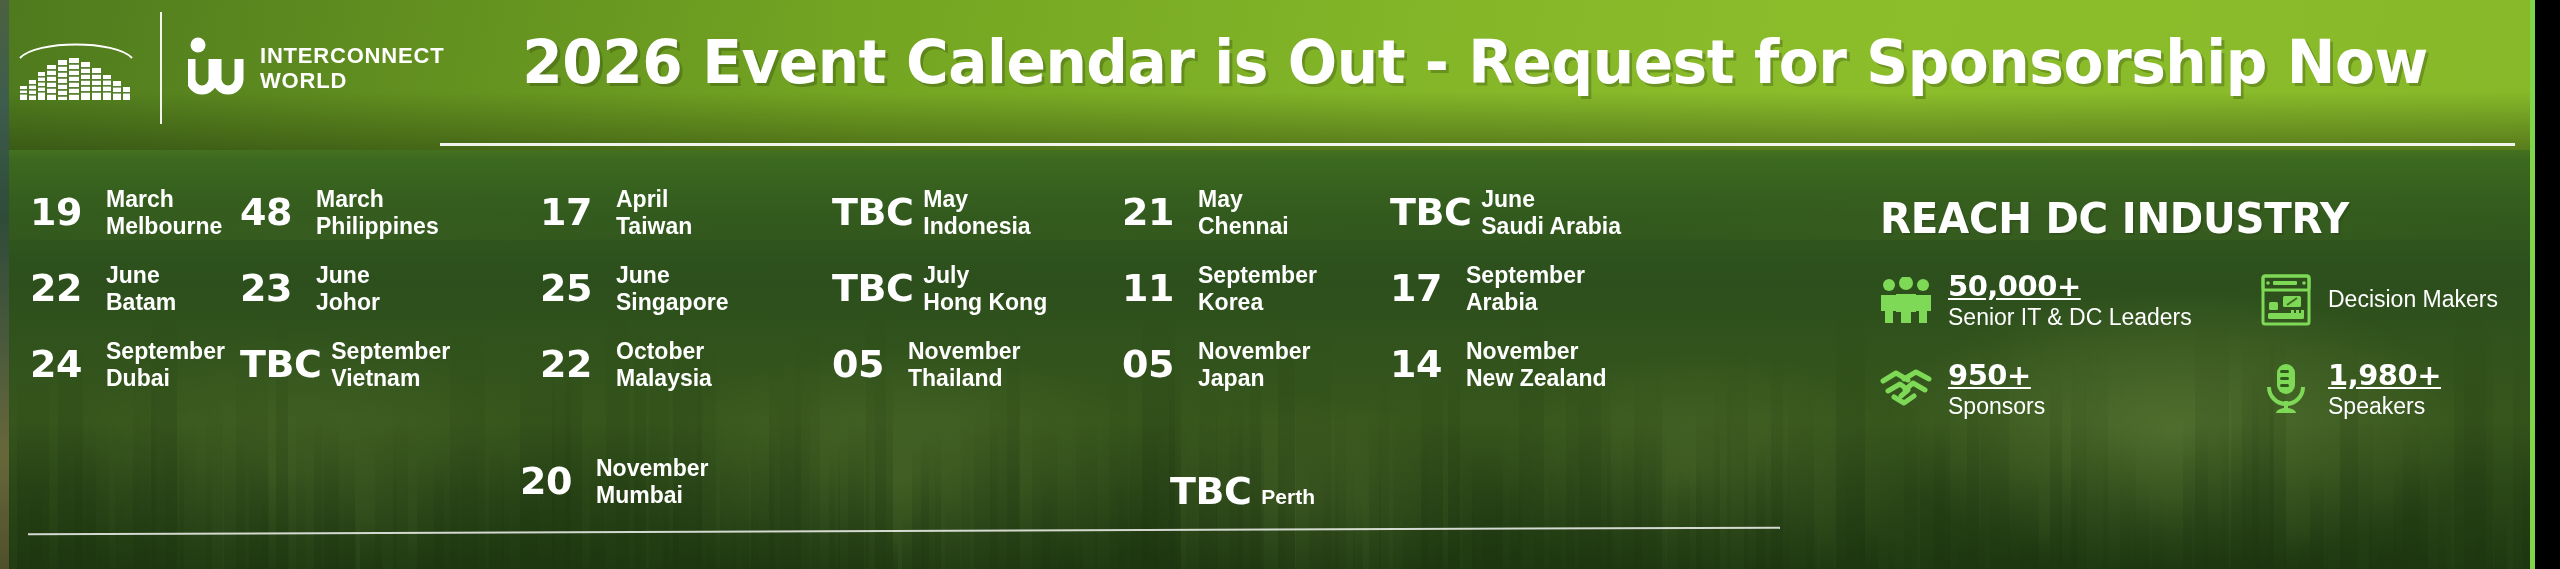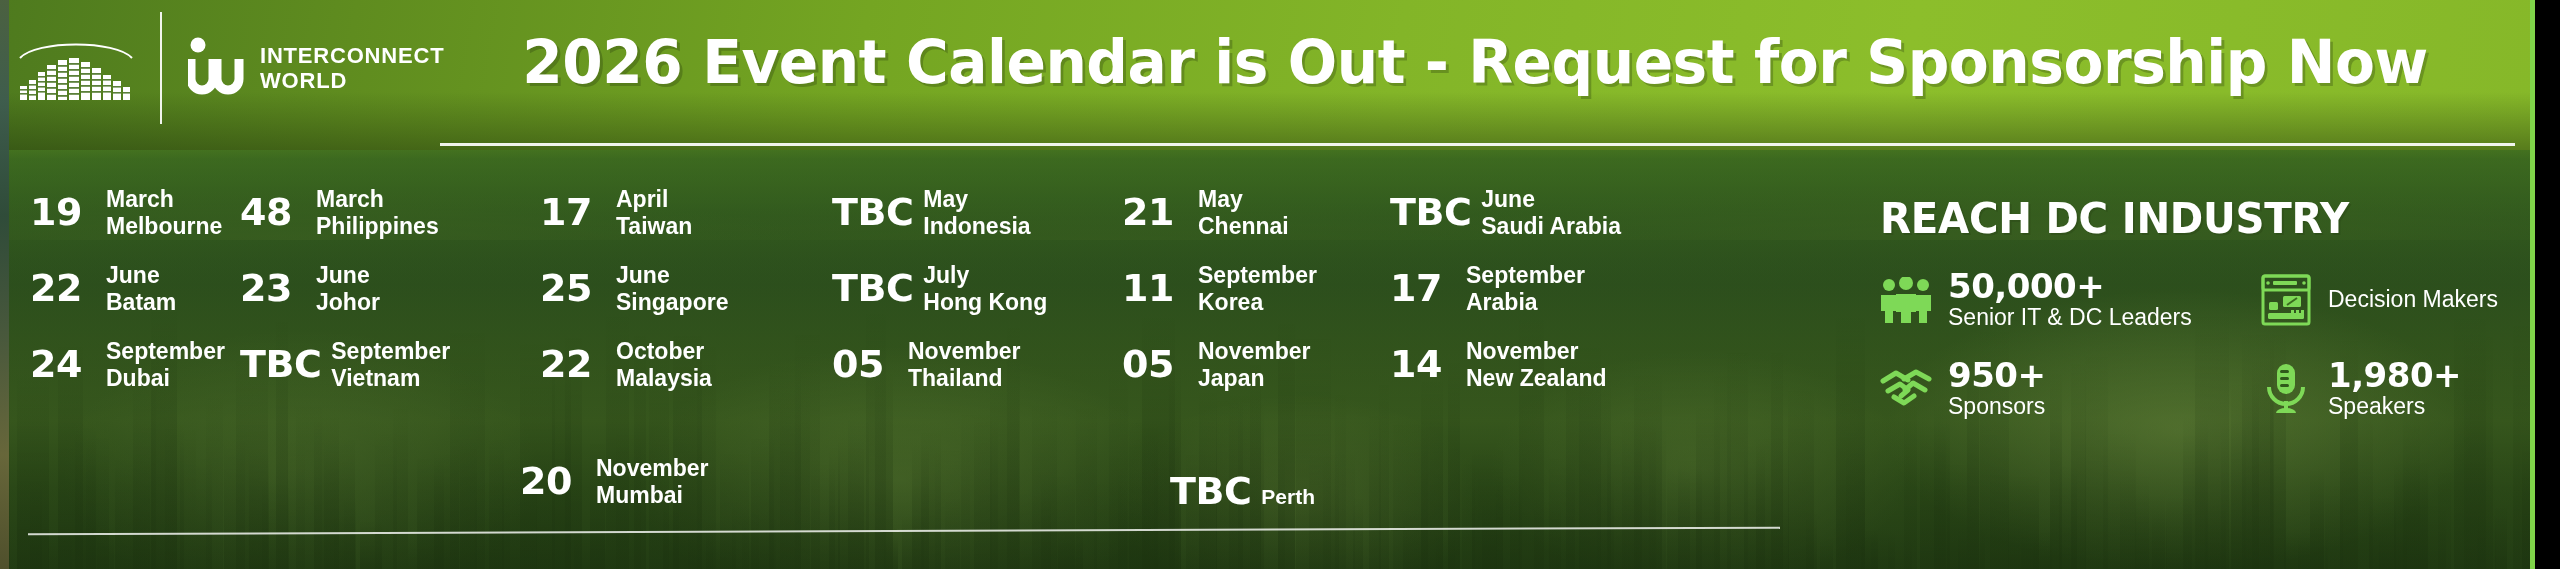--- a/index.html
+++ b/index.html
@@ -206,21 +206,21 @@
     margin-bottom: 26px;
     text-shadow: 2px 2px 0 rgba(32,52,12,.22);
   }
   .stat-grid { display: grid; grid-template-columns: 380px 260px; row-gap: 26px; }
   .stat {
     display: flex; align-items: center; gap: 16px;
   }
   .stat-icon { width: 52px; height: 52px; flex: 0 0 52px; display:flex; align-items:center; justify-content:center; }
   .stat-num {
     font-family: "DejaVu Sans", sans-serif;
-    font-weight: 700; font-size: 34px; line-height: 36px; letter-spacing: -0.5px;
+    font-weight: 700; font-size: 29px; line-height: 36px; letter-spacing: -0.5px; text-decoration: underline;
   }
   .stat-label {
     font-family: "Liberation Sans", sans-serif;
     font-weight: 400; font-size: 23px; line-height: 27px;
     white-space: nowrap;
   }
 </style>
 </head>
 <body>
 

